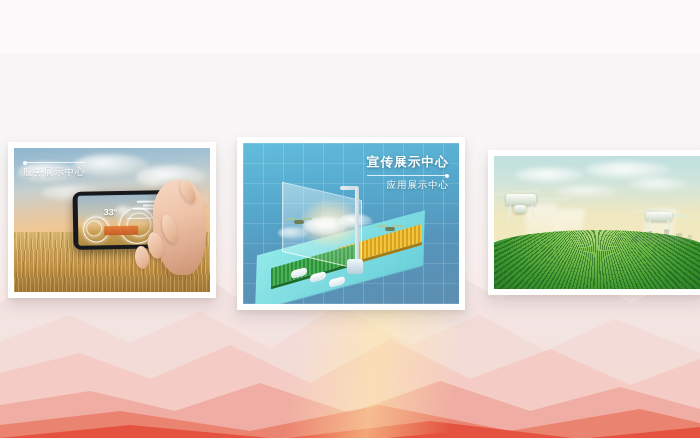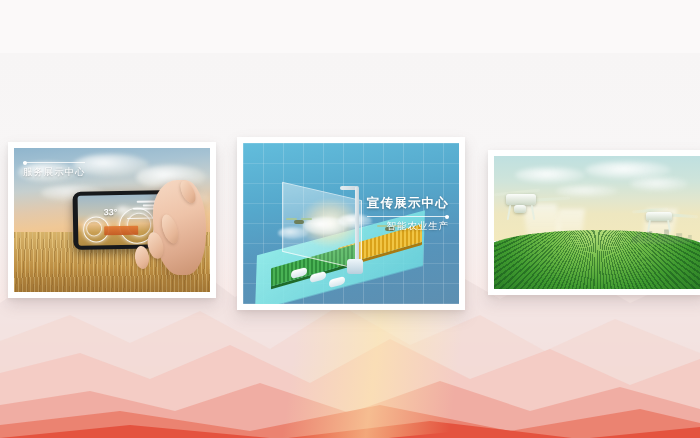--- a/index.html
+++ b/index.html
@@ -140,21 +140,21 @@
     left: 0; top: -1.5px;
     width: 4px; height: 4px;
     border-radius: 50%;
     background: #ffffff;
   }
   .cap-sub {
     font-size: 9.5px;
     letter-spacing: .9px;
     text-shadow: 0 1px 2px rgba(0,0,0,.3);
   }
-  .cap.right { text-align: right; margin-top: 41px; }
+  .cap.right { text-align: right; }
   .cap.right .cap-rule::before { left: auto; right: 0; }
   .cap.center { text-align: center; }
   .cap.center .cap-rule::before { left: 0; }
 
   
   .p1-sky {
     position:absolute; left:0; top:0; width:100%; height:62%;
     background: linear-gradient(175deg,
       #8fb5cd 0%, #a7c3d3 22%, #c6cfce 42%, #e2c9ac 62%, #f0c896 78%, #efbb84 100%);
   }
@@ -493,21 +493,21 @@
         <div class="drone" style="left:63%; top:50%;">
           <div class="rotor r1"></div>
             <div class="rotor r2"></div>
             <div class="body"></div>
         </div>
       </div>
 
       <div class="cap right" style="right:10px; top:11px;">
         <div class="cap-title">宣传展示中心</div>
         <div class="cap-rule"></div>
-        <div class="cap-sub">智能农业生产</div>
+        <div class="cap-sub">应用展示中心</div>
       </div>
     </div>
   </div>
 
   <div class="panel" style="left:488px; top:150px; width:218px; height:145px;">
     <div class="panel-inner">
       <div class="panel-art">
         <div class="p3-sky"></div>
         <div class="p3-cloud" style="left:10%; top:8%;  width:70px; height:16px;"></div>
         <div class="p3-cloud" style="left:44%; top:4%;  width:86px; height:18px;"></div>

